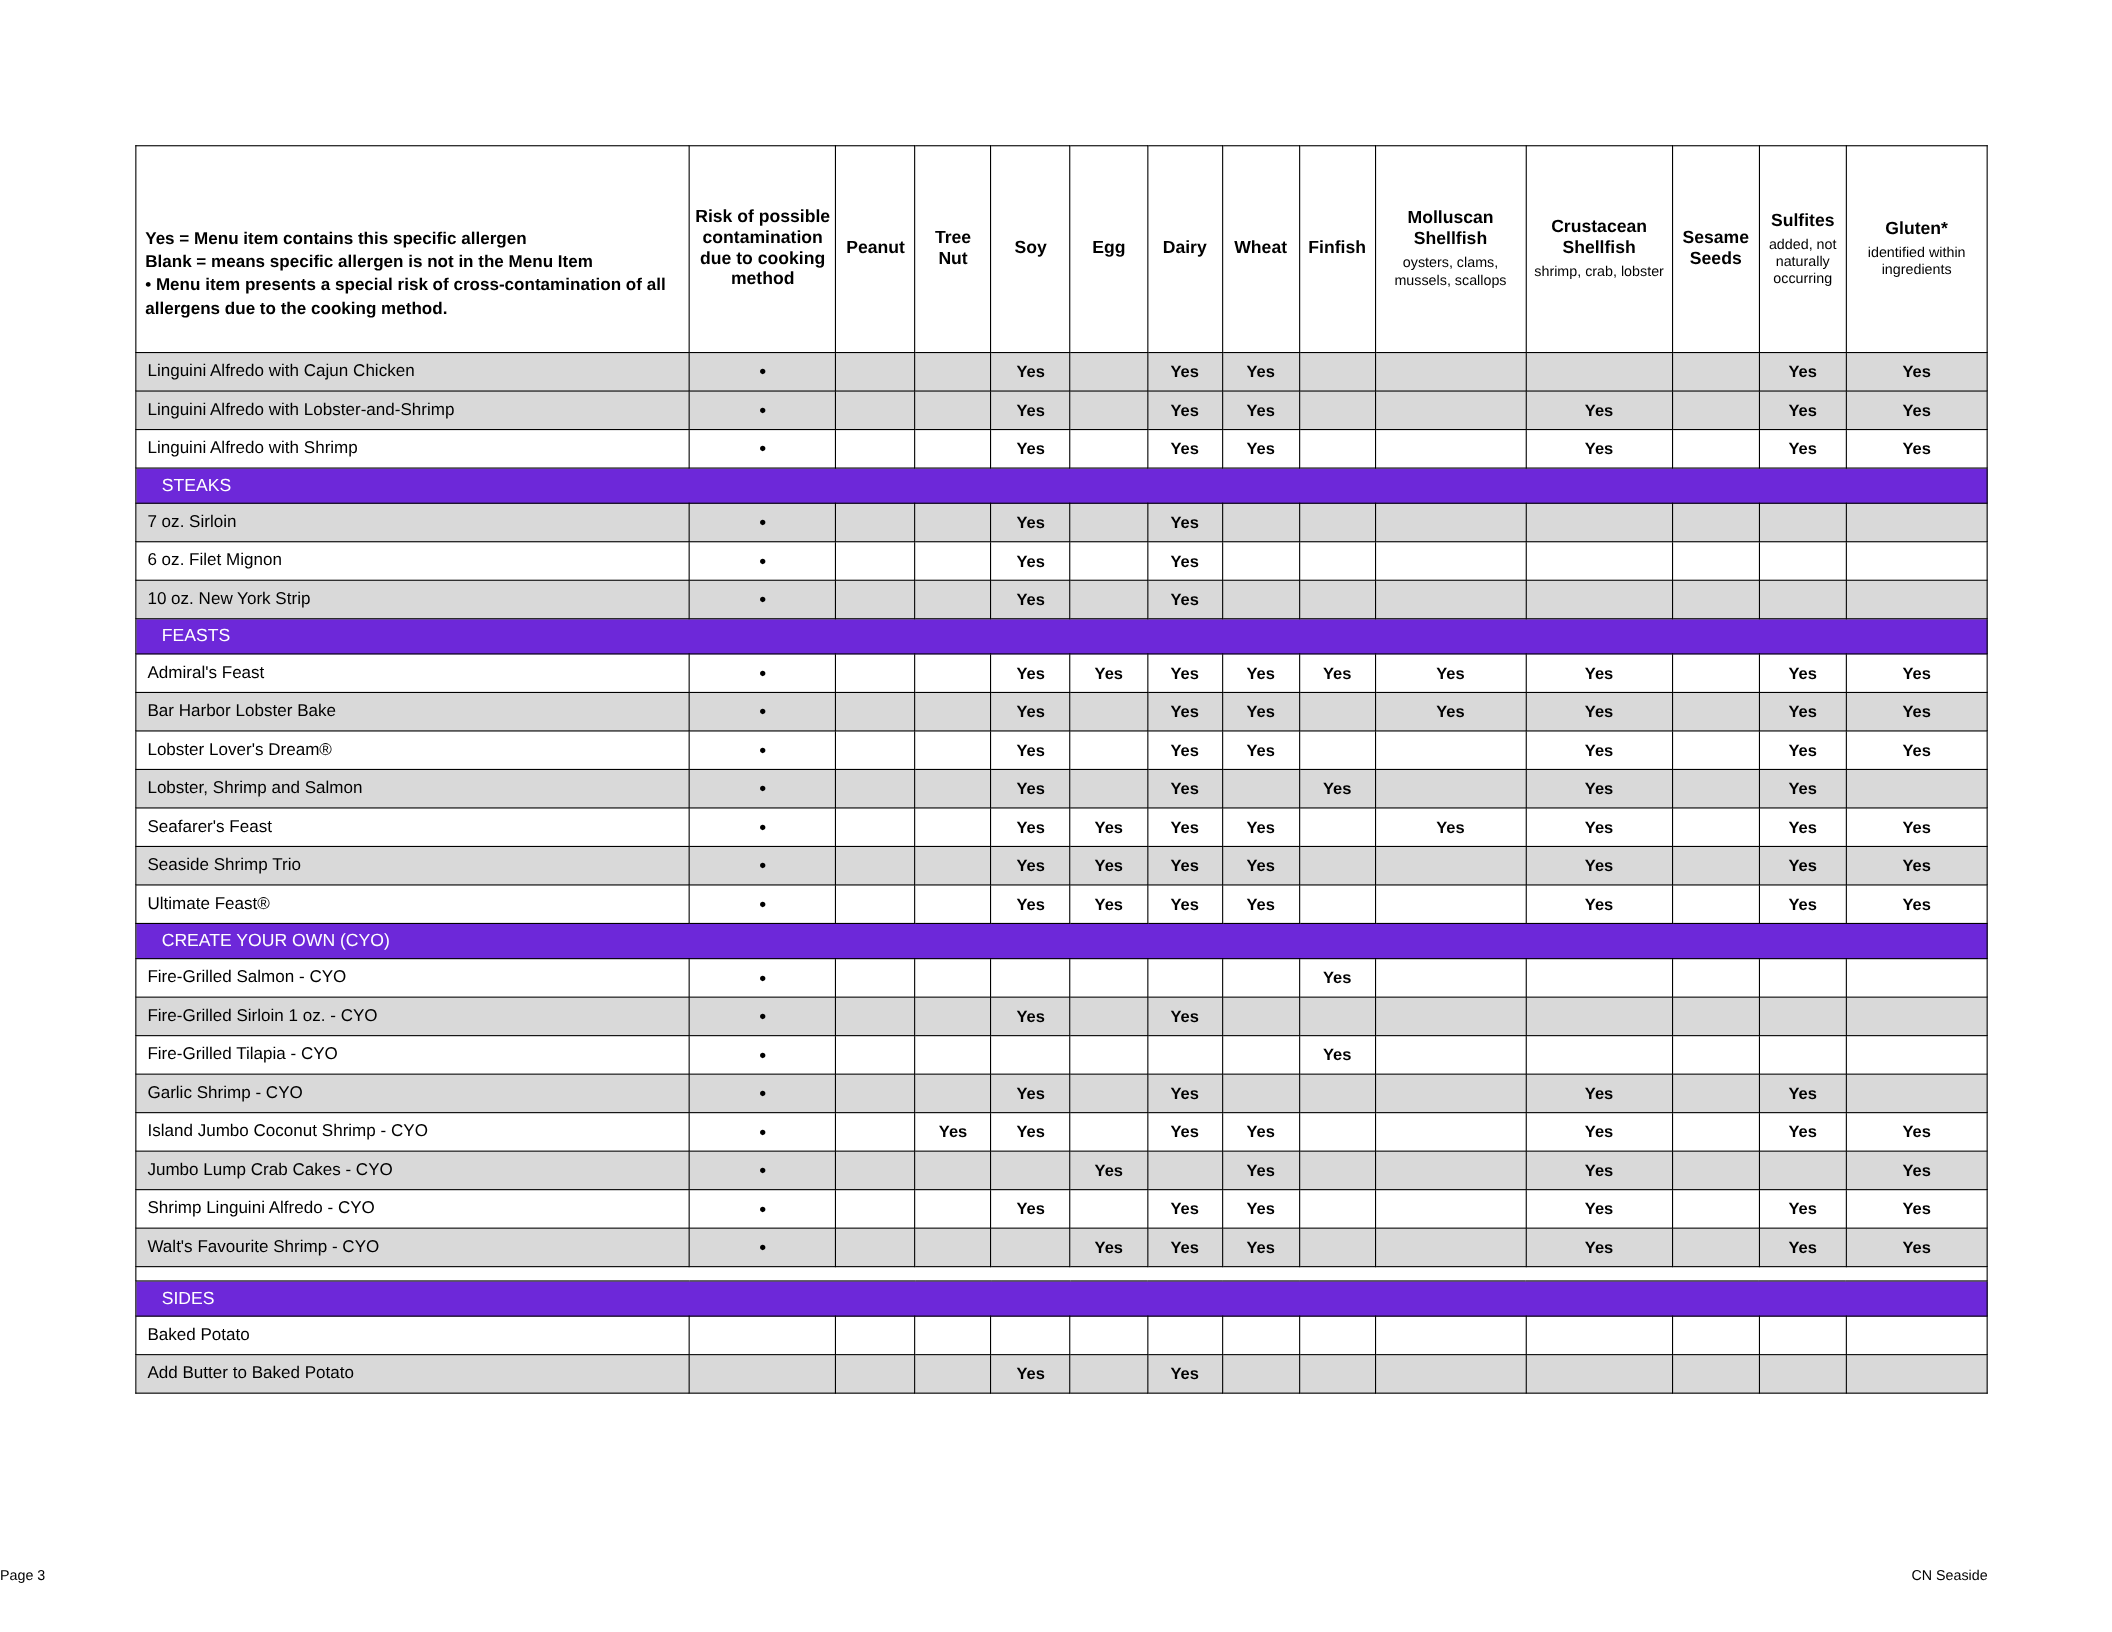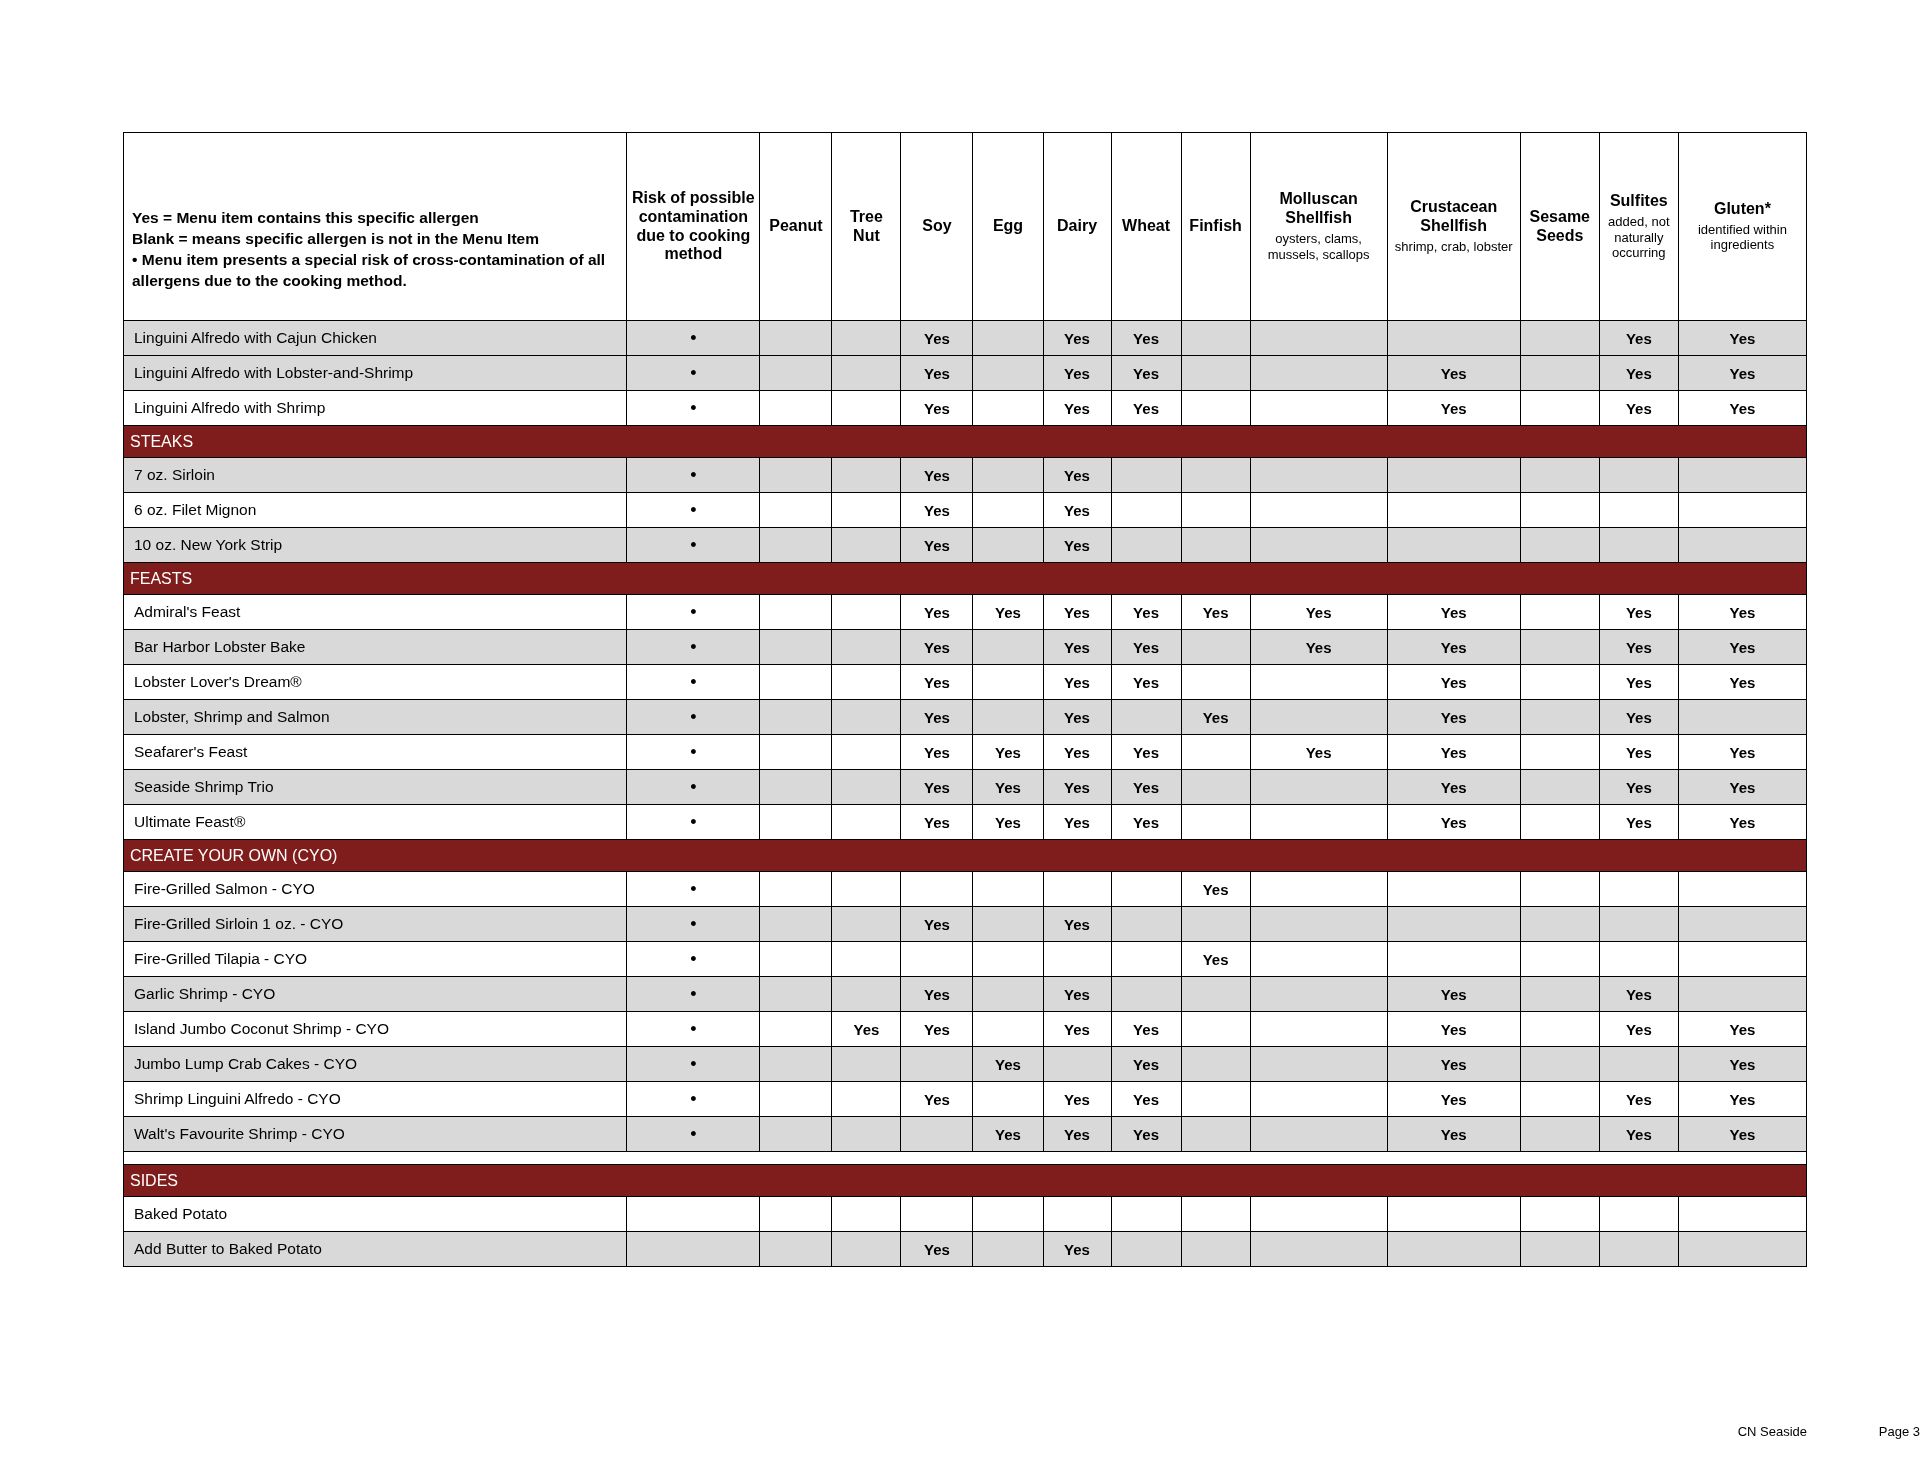--- a/index.html
+++ b/index.html
@@ -32,29 +32,29 @@
   tbody td { height: 35px; }
   .item-name { text-align: left; padding: 2px 10px; font-size: 15.5px; font-weight: normal; }
   .val { text-align: center; font-size: 15px; padding: 0 2px; }
   .val.yes { font-weight: bold; }
   .val.bullet { font-size: 18px; line-height: 1; }
 
   tr.stripe td { background: #d9d9d9; }
   tr.plain td  { background: #ffffff; }
 
   .section-row td {
-    background: #7f1d1d; color: #fff;
+    background: #6d28d9; color: #fff;
     font-size: 16px; font-weight: normal;
-    text-align: left; padding: 2px 6px; height: 32px;
+    text-align: left; padding: 2px 23px; height: 32px;
   }
   .gap-row td { height: 13px; background: #fff; }
 
   .footer-page {
     position: absolute; top: 1424px; left: 0; width: 1920px;
-    text-align: right; font-size: 13px;
+    text-align: left; font-size: 13px;
   }
   .footer-version {
     position: absolute; top: 1424px; right: 113px;
     font-size: 13px; text-align: right;
   }
 </style>
 </head>
 <body>
 
 <div class="page">

